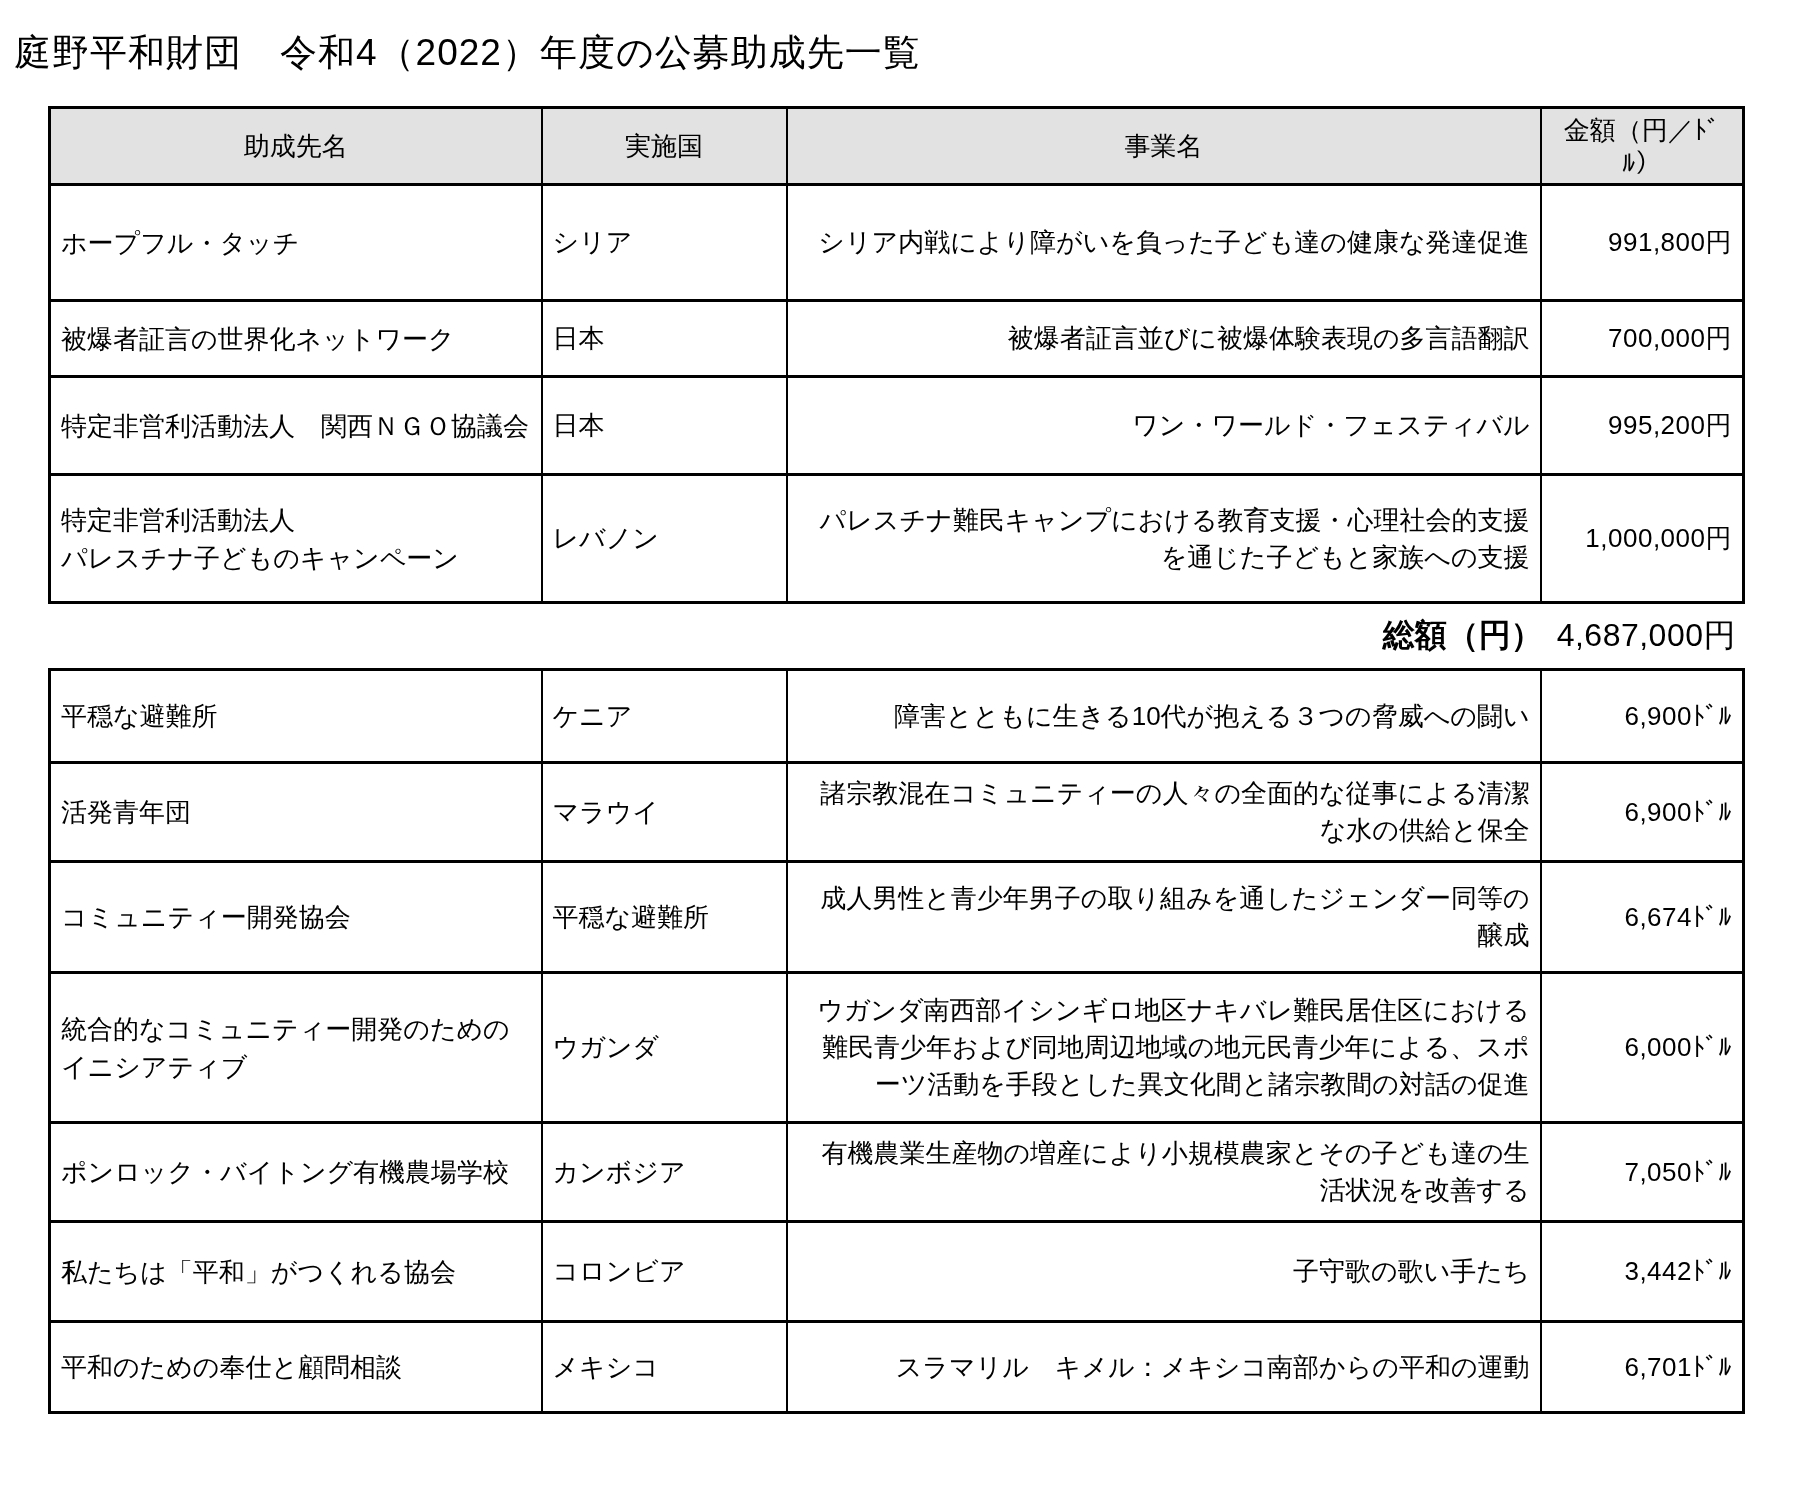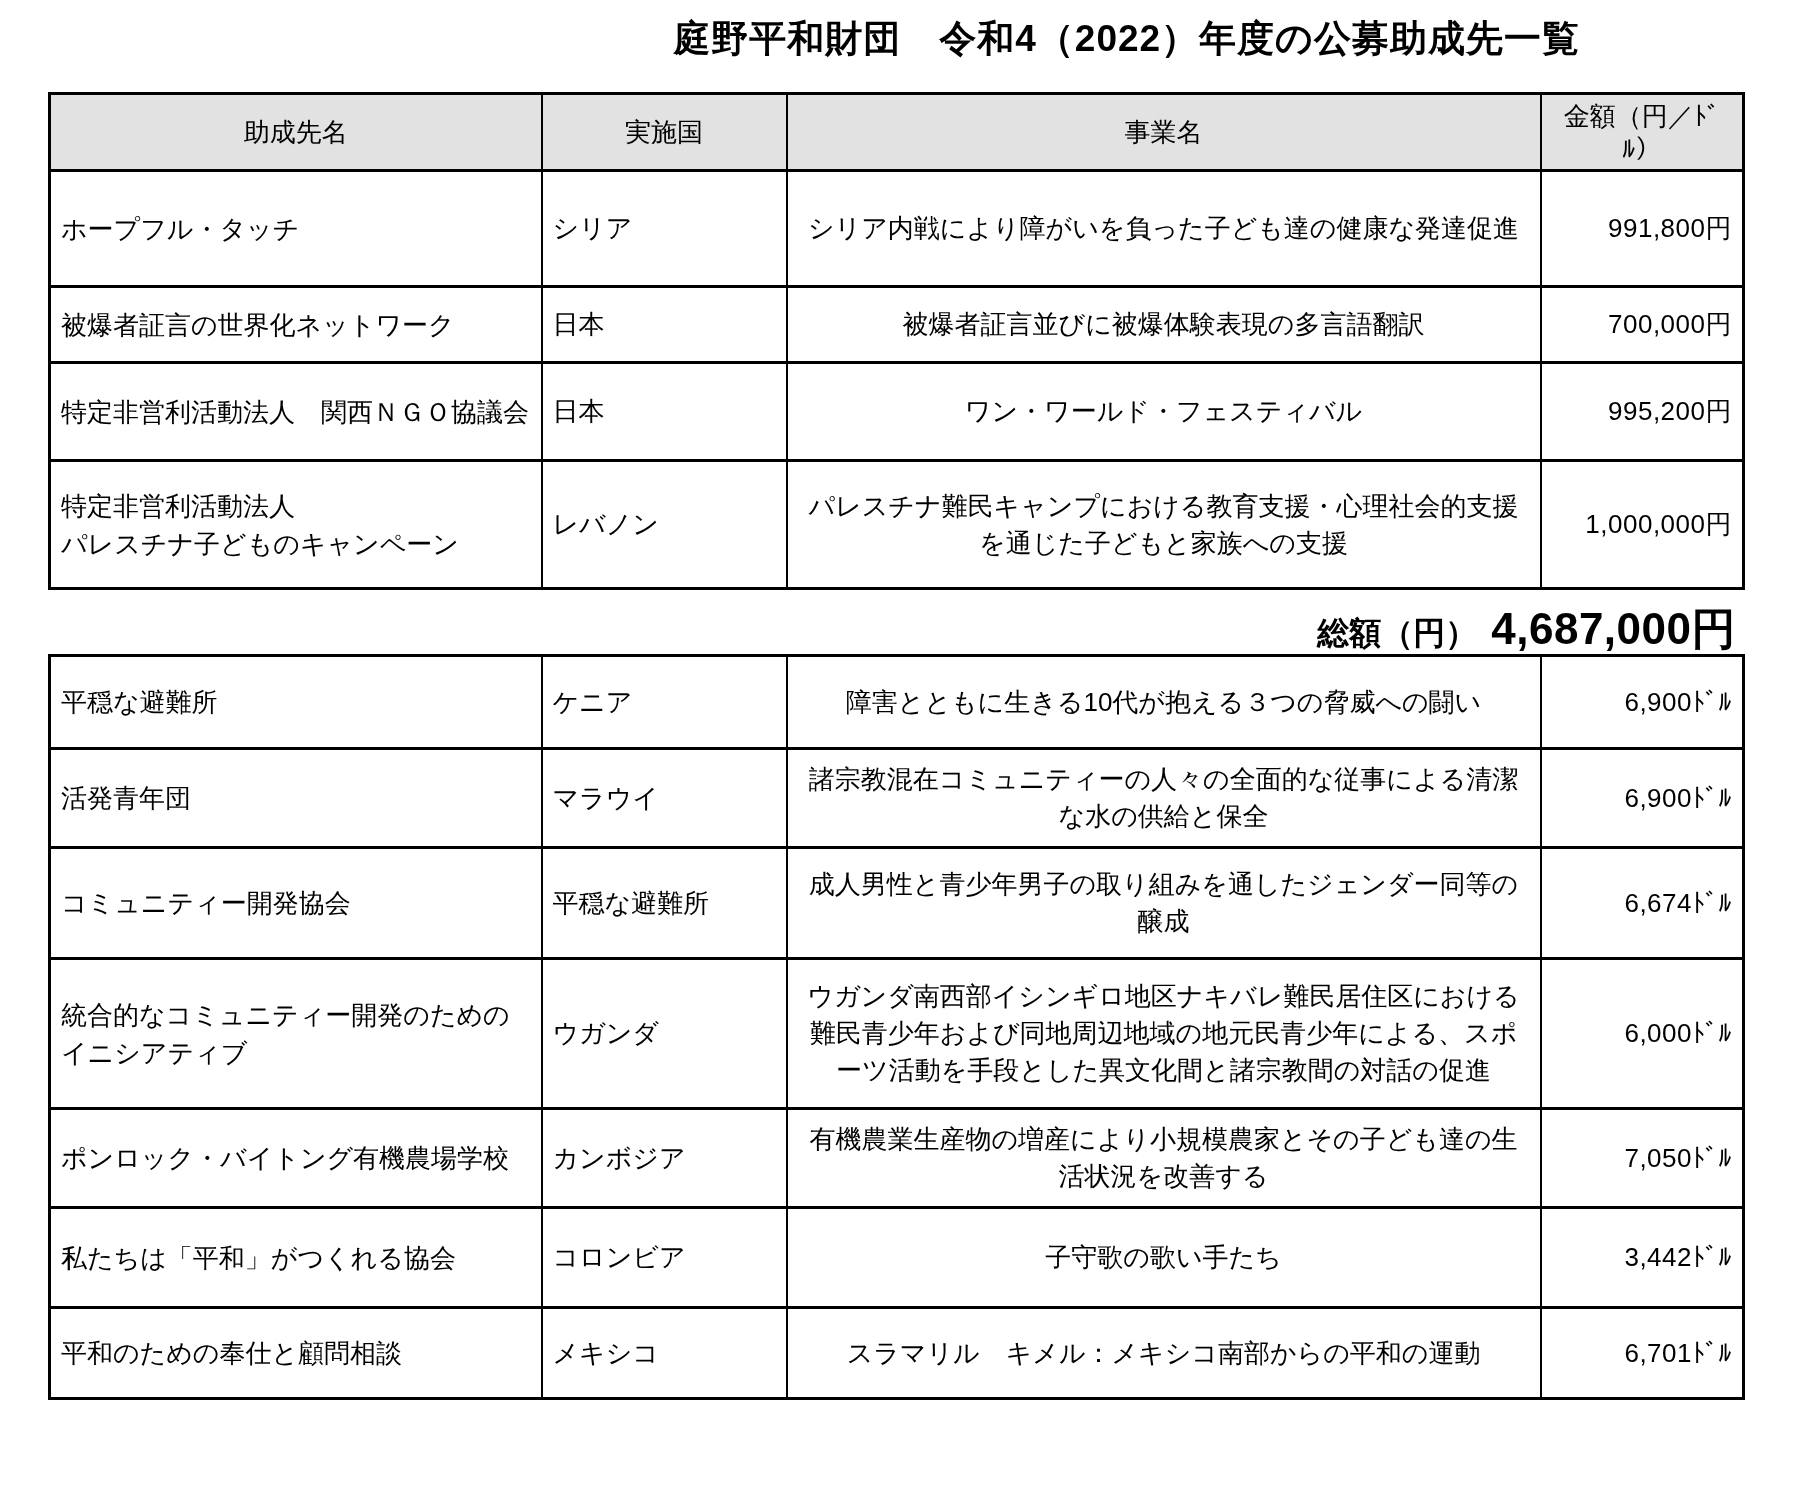--- a/index.html
+++ b/index.html
@@ -6,26 +6,26 @@
   html, body { margin: 0; padding: 0; background: #ffffff; }
   body {
     width: 1800px; height: 1502px;
     font-family: "Liberation Sans", sans-serif;
     color: #000000;
     overflow: hidden;
   }
   .page { width: 1800px; height: 1502px; position: relative; }
 
   .doc-title {
-    margin: 0;
+    margin: 14px;
     padding-top: 14px;
     width: 1580px;
-    text-align: right;
+    text-align: left;
     font-size: 37px;
-    font-weight: 700;
+    font-weight: 400;
     letter-spacing: 1px;
   }
 
   table.grants {
     border-collapse: collapse;
     table-layout: fixed;
     width: 1694px;
     margin-left: 48px;
     border: 3px solid #000;
   }
@@ -53,21 +53,21 @@
     white-space: pre-line;
     line-height: 38px;
     font-size: 27px;
   }
   td.country-cell {
     text-align: left;
     padding-left: 20px;
     font-size: 27px;
   }
   td.project-cell {
-    text-align: center;
+    text-align: right;
     padding-left: 26px;
     padding-right: 14px;
     line-height: 37px;
     font-size: 26px;
   }
   td.amount-cell {
     text-align: right;
     padding-right: 14px;
     font-size: 30px;
     letter-spacing: 0.5px;
@@ -78,22 +78,22 @@
     margin-left: 48px;
     text-align: right;
     padding: 10px 6px 4px 0;
     height: 56px;
   }
   .total-label {
     font-size: 32px;
     font-weight: 600;
   }
   .total-amount {
-    font-size: 44px;
-    font-weight: 700;
+    font-size: 32px;
+    font-weight: 400;
     margin-left: 14px;
     letter-spacing: 0.5px;
   }
 </style>
 </head>
 <body>
 
 <div class="page">
 
   <h1 class="doc-title">庭野平和財団　令和4（2022）年度の公募助成先一覧</h1>

